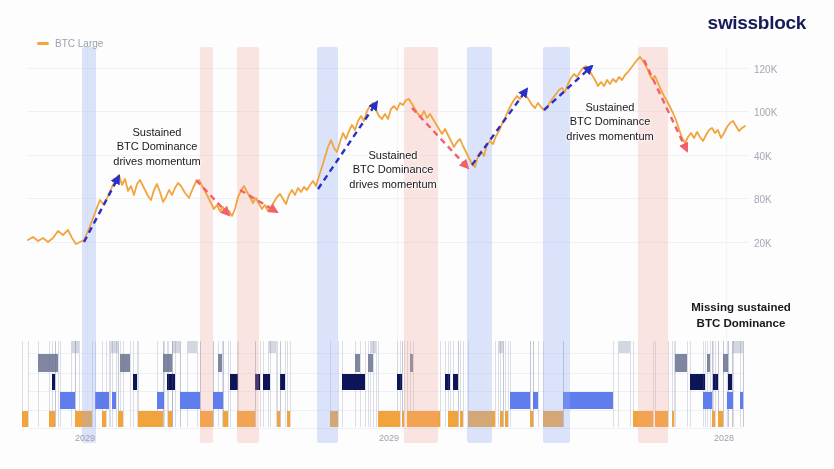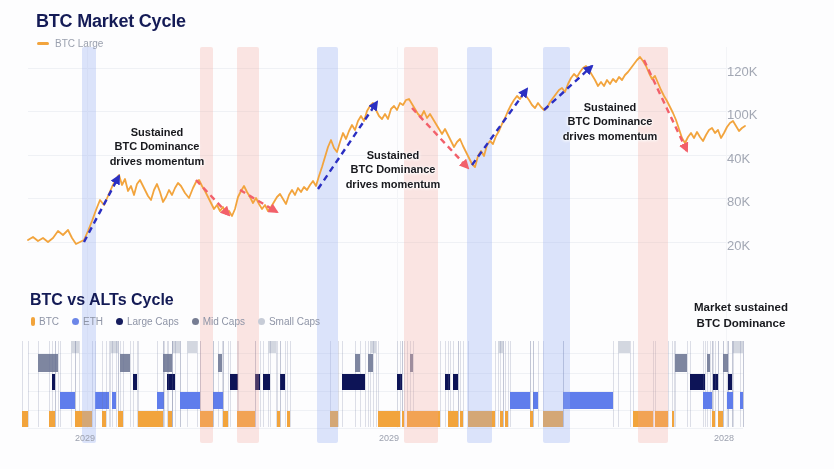--- a/index.html
+++ b/index.html
@@ -7,23 +7,23 @@
          font-family:"Liberation Sans",sans-serif;}
   
   .hline{position:absolute;height:1px;left:28px;width:720px;z-index:0;}
   .vline{position:absolute;width:1px;top:47px;height:381px;z-index:0;}
   .row-line{position:absolute;height:1px;left:28px;width:715px;z-index:0;}
   .block{position:absolute;z-index:1;}
   .conn{position:absolute;top:341px;height:86px;width:1px;z-index:1;}
   .band{position:absolute;top:47px;height:396px;z-index:2;border-radius:2px;}
   #chart-svg{position:absolute;left:0;top:0;z-index:3;}
   .ann{position:absolute;transform:translate(-50%,-50%);text-align:center;font-size:11px;
-       font-weight:700;color:#17181d;line-height:1.3;white-space:nowrap;z-index:4;
+       font-weight:400;color:#17181d;line-height:1.3;white-space:nowrap;z-index:4;
        text-shadow:0 0 2px #fff,0 0 4px #fff,0 1px 3px #fff;}
-  .ytick{position:absolute;left:727px;font-size:13px;color:#A3A8B4;z-index:4;}
+  .ytick{position:absolute;left:754px;font-size:10px;color:#A3A8B4;z-index:4;}
   .xtick{position:absolute;top:433px;font-size:9px;color:#9CA1AF;transform:translateX(-50%);z-index:4;}
   
   .hdr-title{position:absolute;left:36px;top:11px;font-size:18px;font-weight:800;color:#141B56;
              letter-spacing:-.2px;z-index:5;}
   .hdr-legend{position:absolute;left:37px;top:38px;display:flex;align-items:center;gap:6px;
               font-size:10px;color:#9AA0AE;z-index:5;}
   .dash{width:12px;height:3px;border-radius:2px;}
   .logo{position:absolute;right:28px;top:12px;font-size:19px;font-weight:700;color:#141B56;
         letter-spacing:-.3px;z-index:5;}
   
@@ -34,25 +34,25 @@
   .marker-bar{width:4px;height:9px;border-radius:2px;}
   .marker-dot{width:7px;height:7px;border-radius:50%;}
   .note{position:absolute;left:741px;top:316px;transform:translate(-50%,-50%);font-size:11.5px;
         font-weight:700;color:#17181d;text-align:center;line-height:1.35;white-space:nowrap;z-index:5;}
 </style>
 </head>
 <body>
 
 <div class="stage" id="stage">
 
-  <div class="hdr-title">BTC Market Cycle</div>
   <div class="hdr-legend">
     <span class="dash" style="background: rgb(242, 164, 61);"></span>
     <span>BTC Large</span>
   </div>
+  <div class="logo">swissblock</div>
 
   <div id="grid-layer">
       <div class="hline" style="top: 68px; background: rgb(239, 241, 245);"></div>
       <div class="hline" style="top: 111px; background: rgb(239, 241, 245);"></div>
       <div class="hline" style="top: 155px; background: rgb(239, 241, 245);"></div>
       <div class="hline" style="top: 198px; background: rgb(239, 241, 245);"></div>
       <div class="hline" style="top: 242px; background: rgb(239, 241, 245);"></div>
       <div class="vline" style="left: 87px; background: rgb(243, 244, 247);"></div>
       <div class="vline" style="left: 397px; background: rgb(243, 244, 247);"></div>
       <div class="vline" style="left: 726px; background: rgb(243, 244, 247);"></div>
@@ -333,41 +333,18 @@
       <div class="ytick" style="top: 64px;">120K</div>
       <div class="ytick" style="top: 107px;">100K</div>
       <div class="ytick" style="top: 151px;">40K</div>
       <div class="ytick" style="top: 194px;">80K</div>
       <div class="ytick" style="top: 238px;">20K</div>
       <div class="xtick" style="left: 85px;">2029</div>
       <div class="xtick" style="left: 389px;">2029</div>
       <div class="xtick" style="left: 724px;">2028</div>
     </div>
 
-  <div class="sec-title">BTC vs ALTs Cycle</div>
-  <div class="sec-legend" id="sec-legend">
-      <div class="item">
-        <span class="marker-bar" style="background: rgb(242, 164, 60);"></span>
-        <span>BTC</span>
-      </div>
-      <div class="item">
-        <span class="marker-dot" style="background: rgb(108, 134, 232);"></span>
-        <span>ETH</span>
-      </div>
-      <div class="item">
-        <span class="marker-dot" style="background: rgb(22, 29, 94);"></span>
-        <span>Large Caps</span>
-      </div>
-      <div class="item">
-        <span class="marker-dot" style="background: rgb(118, 125, 147);"></span>
-        <span>Mid Caps</span>
-      </div>
-      <div class="item">
-        <span class="marker-dot" style="background: rgb(199, 204, 215);"></span>
-        <span>Small Caps</span>
-      </div>
-    </div>
   <div class="note">
-    <div>Market sustained</div>
+    <div>Missing sustained</div>
     <div>BTC Dominance</div>
   </div>
 
 </div>
 
 </body></html>

